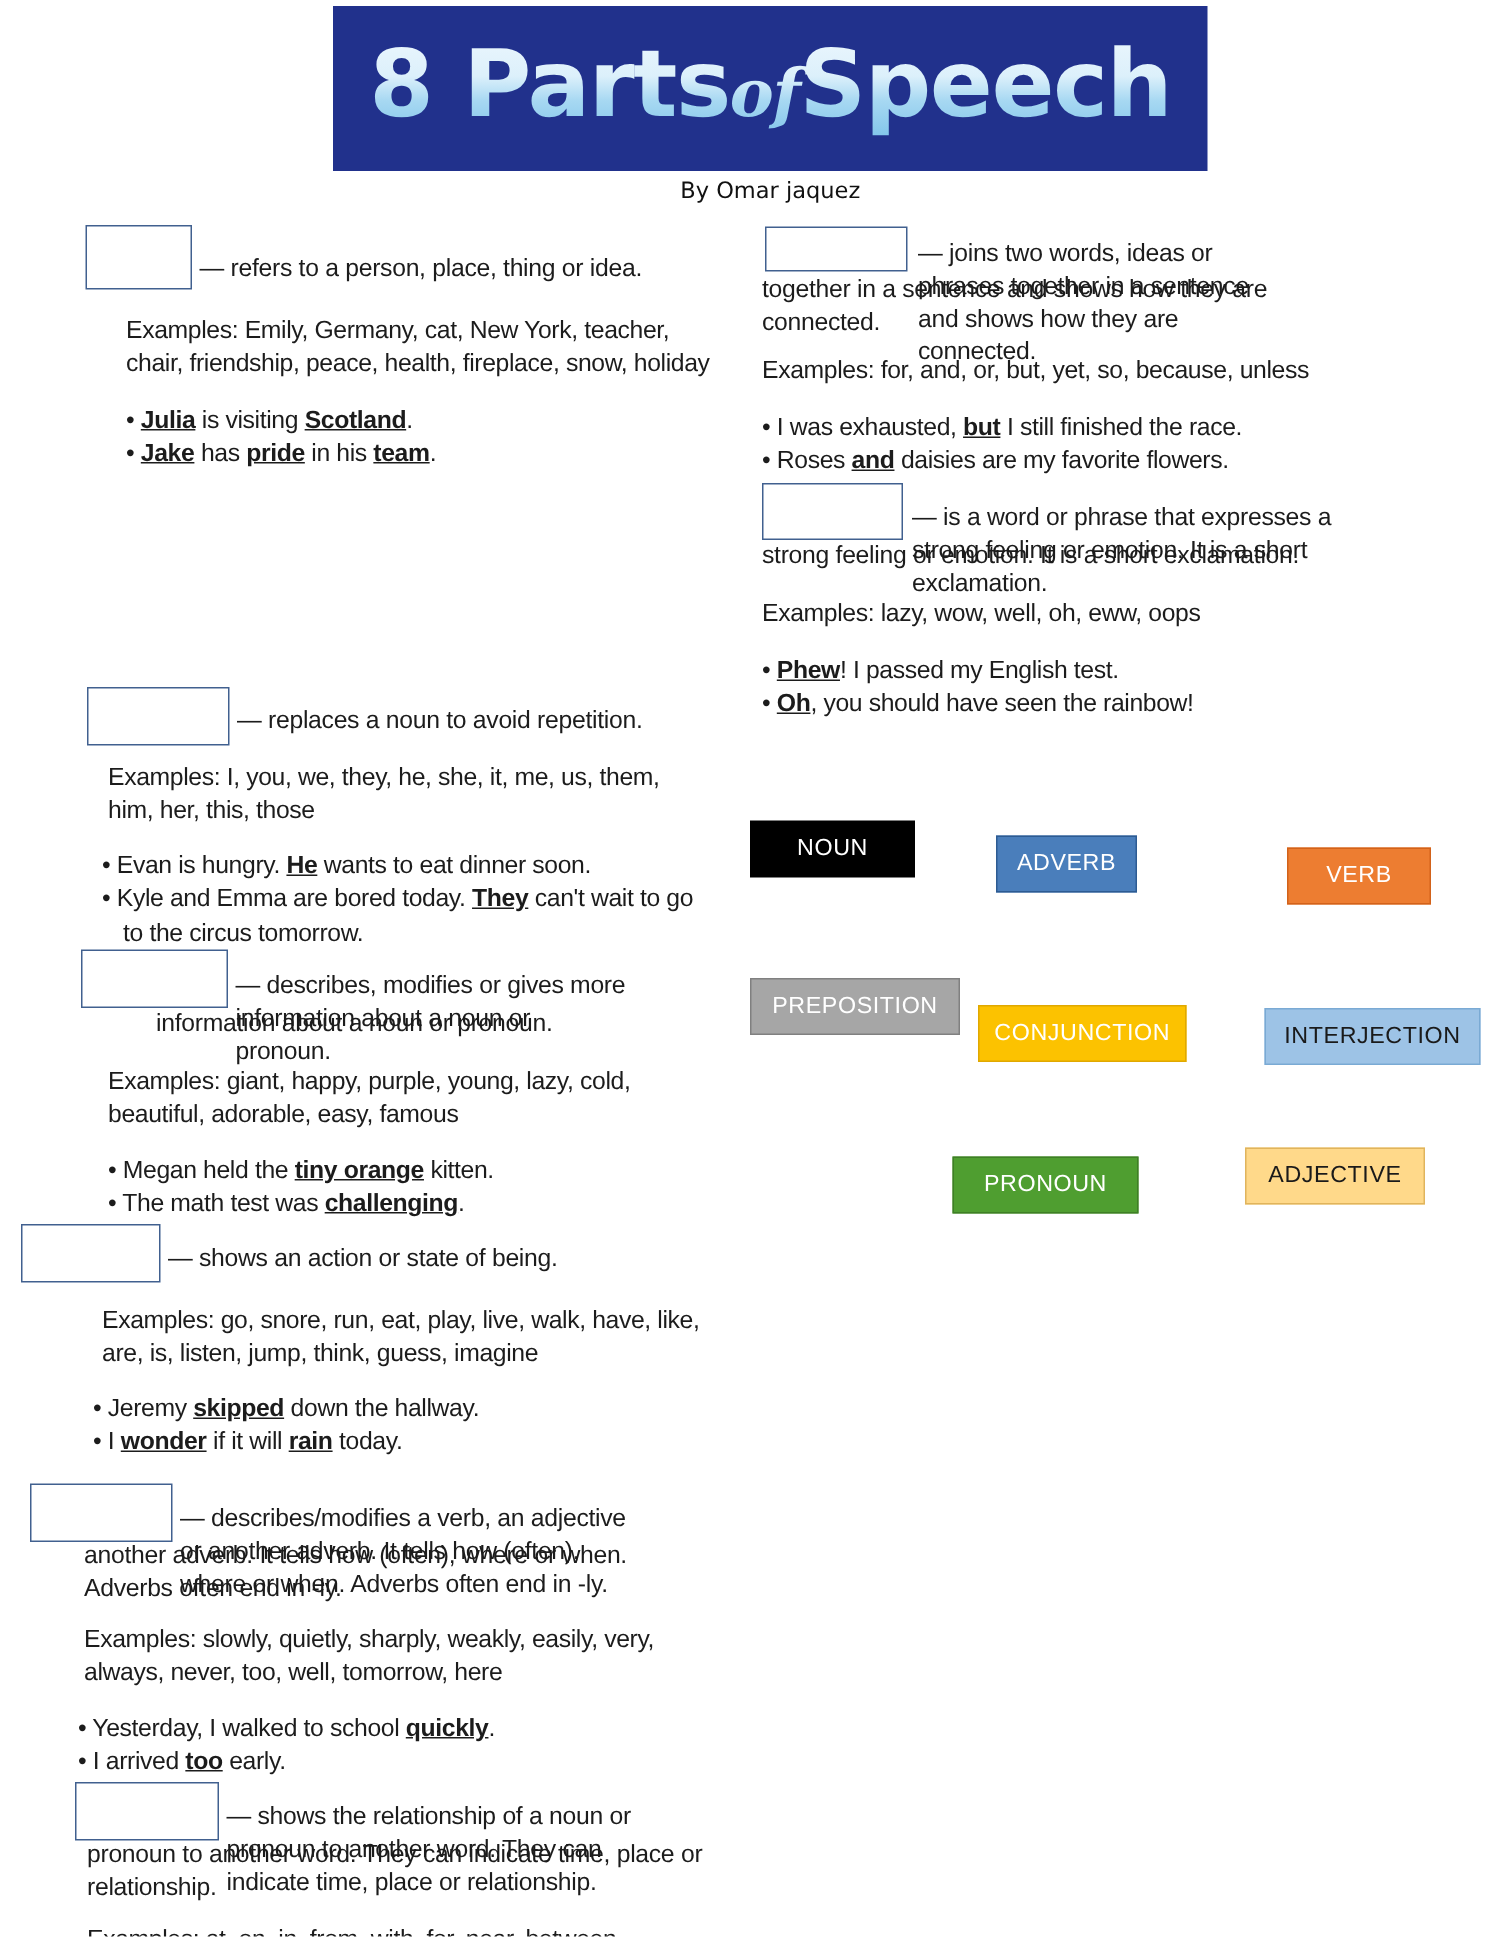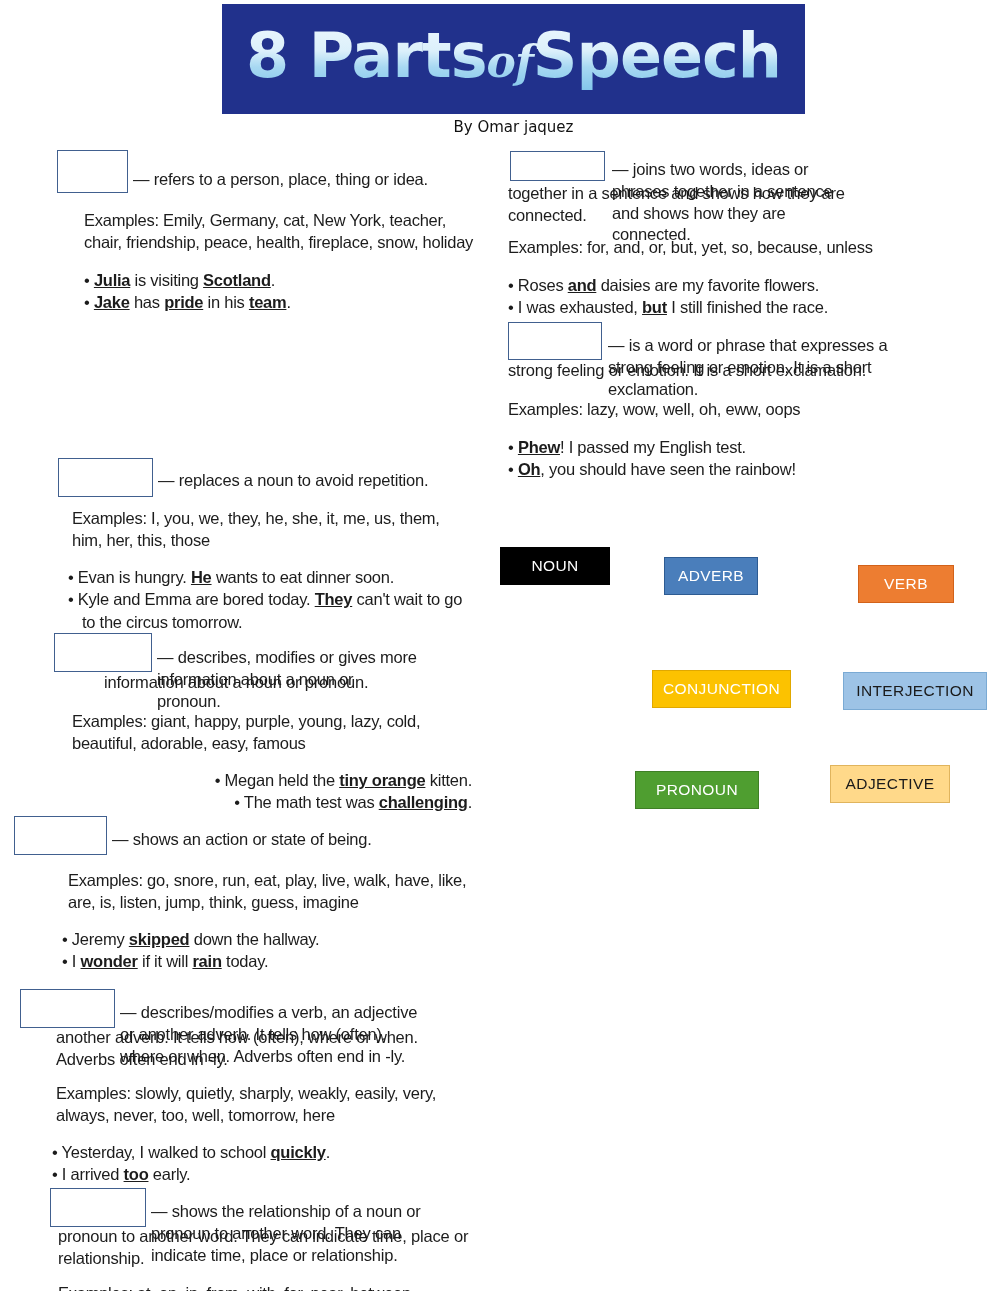--- a/index.html
+++ b/index.html
@@ -134,21 +134,21 @@
       <span class="b">• Kyle and Emma are bored today. <b class="u">They</b> can't wait to go</span>
       <span class="cont">to the circus tomorrow.</span>
     </div>
   </div>
 
   <div class="entry" style="position:absolute; left:0; top:350px; width:490px;">
     <div class="blank-box" style="position:absolute; left:54px; top:143px; width:98px; height:39px;"></div>
     <div class="def-line" style="position:absolute; left:157px; top:157px; width:260px;">— describes, modifies or gives more information about a noun or pronoun.</div>
     <div class="def-line" style="position:absolute; left:68px; top:182px; width:400px;margin-left:36px;">information about a noun or pronoun.</div>
     <div class="examples" style="position:absolute; left:72px; top:220px; width:380px;">Examples: giant, happy, purple, young, lazy, cold, beautiful, adorable, easy, famous</div>
-    <div class="bullets" style="position:absolute; left:72px; top:279px; width:400px;text-align:right;">
+    <div class="bullets" style="position:absolute; left:72px; top:279px; width:400px;">
       <span class="b">• Megan held the <b class="u">tiny orange</b> kitten.</span>
       <span class="b">• The math test was <b class="u">challenging</b>.</span>
     </div>
   </div>
 
   <div class="entry" style="position:absolute; left:0; top:530px; width:490px;">
     <div class="blank-box" style="position:absolute; left:14px; top:146px; width:93px; height:39px;"></div>
     <div class="def-line" style="position:absolute; left:112px; top:159px; width:340px;">— shows an action or state of being.</div>
     <div class="examples" style="position:absolute; left:68px; top:199px; width:400px;">Examples: go, snore, run, eat, play, live, walk, have, like, are, is, listen, jump, think, guess, imagine</div>
     <div class="bullets" style="position:absolute; left:62px; top:258px; width:400px;">
@@ -179,22 +179,22 @@
 </div>
 
 <div class="col" id="col-right">
 
   <div class="entry" style="position:absolute; left:0; top:0; width:500px;">
     <div class="blank-box" style="position:absolute; left:10px; top:11px; width:95px; height:30px;"></div>
     <div class="def-line" style="position:absolute; left:112px; top:19px; width:250px;">— joins two words, ideas or phrases together in a sentence and shows how they are connected.</div>
     <div class="def-line" style="position:absolute; left:8px; top:43px; width:400px;">together in a sentence and shows how they are<br>connected.</div>
     <div class="examples" style="position:absolute; left:8px; top:96px; width:420px;">Examples: for, and, or, but, yet, so, because, unless</div>
     <div class="bullets" style="position:absolute; left:8px; top:134px; width:420px;">
+      <span class="b">• I was exhausted, <b class="u">but</b> I still finished the race.</span>
       <span class="b">• Roses <b class="u">and</b> daisies are my favorite flowers.</span>
-      <span class="b">• I was exhausted, <b class="u">but</b> I still finished the race.</span>
     </div>
   </div>
 
   <div class="entry" style="position:absolute; left:0; top:170px; width:500px;">
     <div class="blank-box" style="position:absolute; left:8px; top:12px; width:94px; height:38px;"></div>
     <div class="def-line" style="position:absolute; left:108px; top:25px; width:280px;">— is a word or phrase that expresses a strong feeling or emotion. It is a short exclamation.</div>
     <div class="def-line" style="position:absolute; left:8px; top:50px; width:420px;">strong feeling or emotion. It is a short exclamation.</div>
     <div class="examples" style="position:absolute; left:8px; top:88px; width:420px;">Examples: lazy, wow, well, oh, eww, oops</div>
     <div class="bullets" style="position:absolute; left:8px; top:126px; width:420px;">
       <span class="b">• <b class="u">Phew</b>! I passed my English test.</span>
@@ -209,20 +209,23 @@
     </div>
 
     <div class="chip" style="left: 164px; top: 17px; width: 94px; height: 38px; background: rgb(74, 126, 187); color: rgb(255, 255, 255); border: 1px solid rgb(45, 91, 146);">
       <span>ADVERB</span>
     </div>
 
     <div class="chip" style="left: 358px; top: 25px; width: 96px; height: 38px; background: rgb(237, 125, 49); color: rgb(255, 255, 255); border: 1px solid rgb(210, 98, 26);">
       <span>VERB</span>
     </div>
 
+    <div class="chip" style="left: 0px; top: 112px; width: 140px; height: 38px; background: rgb(166, 166, 166); color: rgb(255, 255, 255); border: 1px solid rgb(128, 128, 128);">
+      <span>PREPOSITION</span>
+    </div>
 
     <div class="chip" style="left: 152px; top: 130px; width: 139px; height: 38px; background: rgb(252, 194, 0); color: rgb(255, 255, 255); border: 1px solid rgb(224, 168, 0);">
       <span>CONJUNCTION</span>
     </div>
 
     <div class="chip" style="left: 343px; top: 132px; width: 144px; height: 38px; background: rgb(157, 195, 230); color: rgb(26, 26, 26); border: 1px solid rgb(122, 170, 212); align-items: center;">
       <span>INTERJECTION</span>
     </div>
 
     <div class="chip" style="left: 135px; top: 231px; width: 124px; height: 38px; background: rgb(79, 158, 48); color: rgb(255, 255, 255); border: 1px solid rgb(63, 127, 38);">

